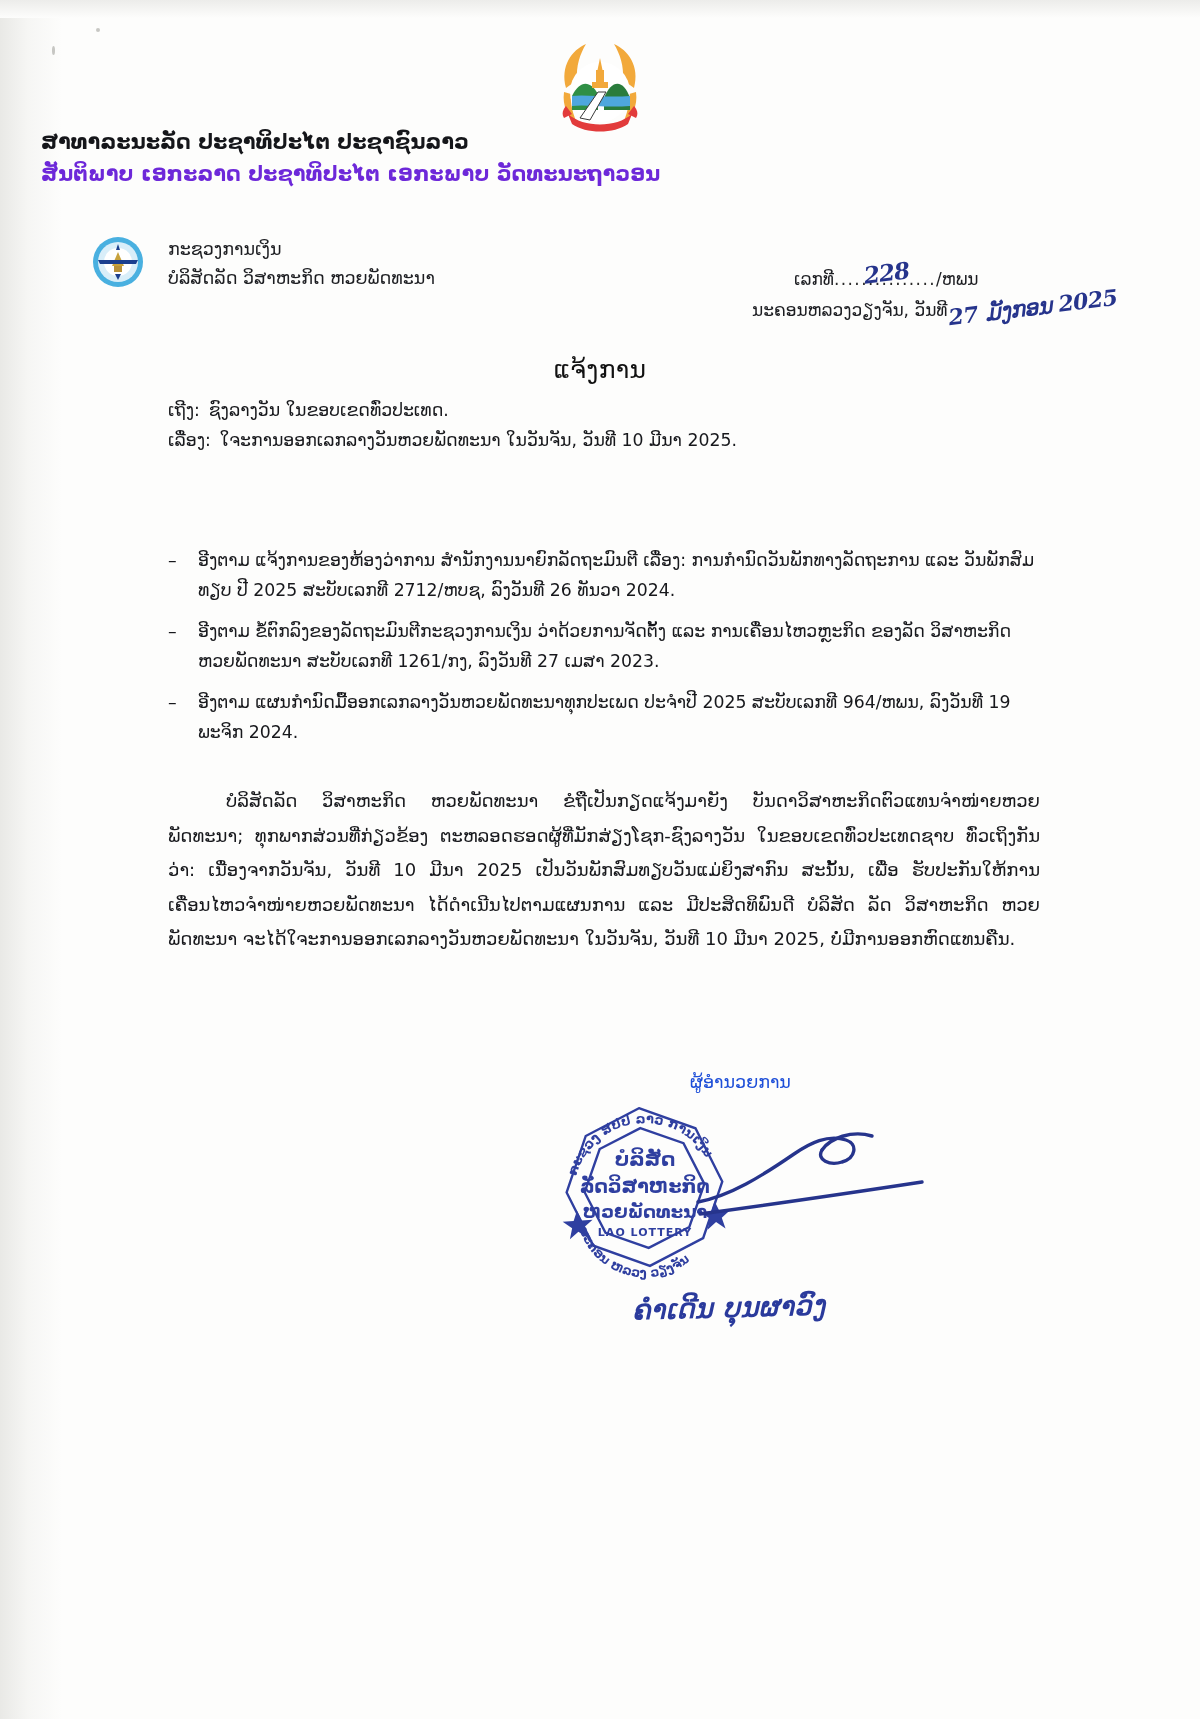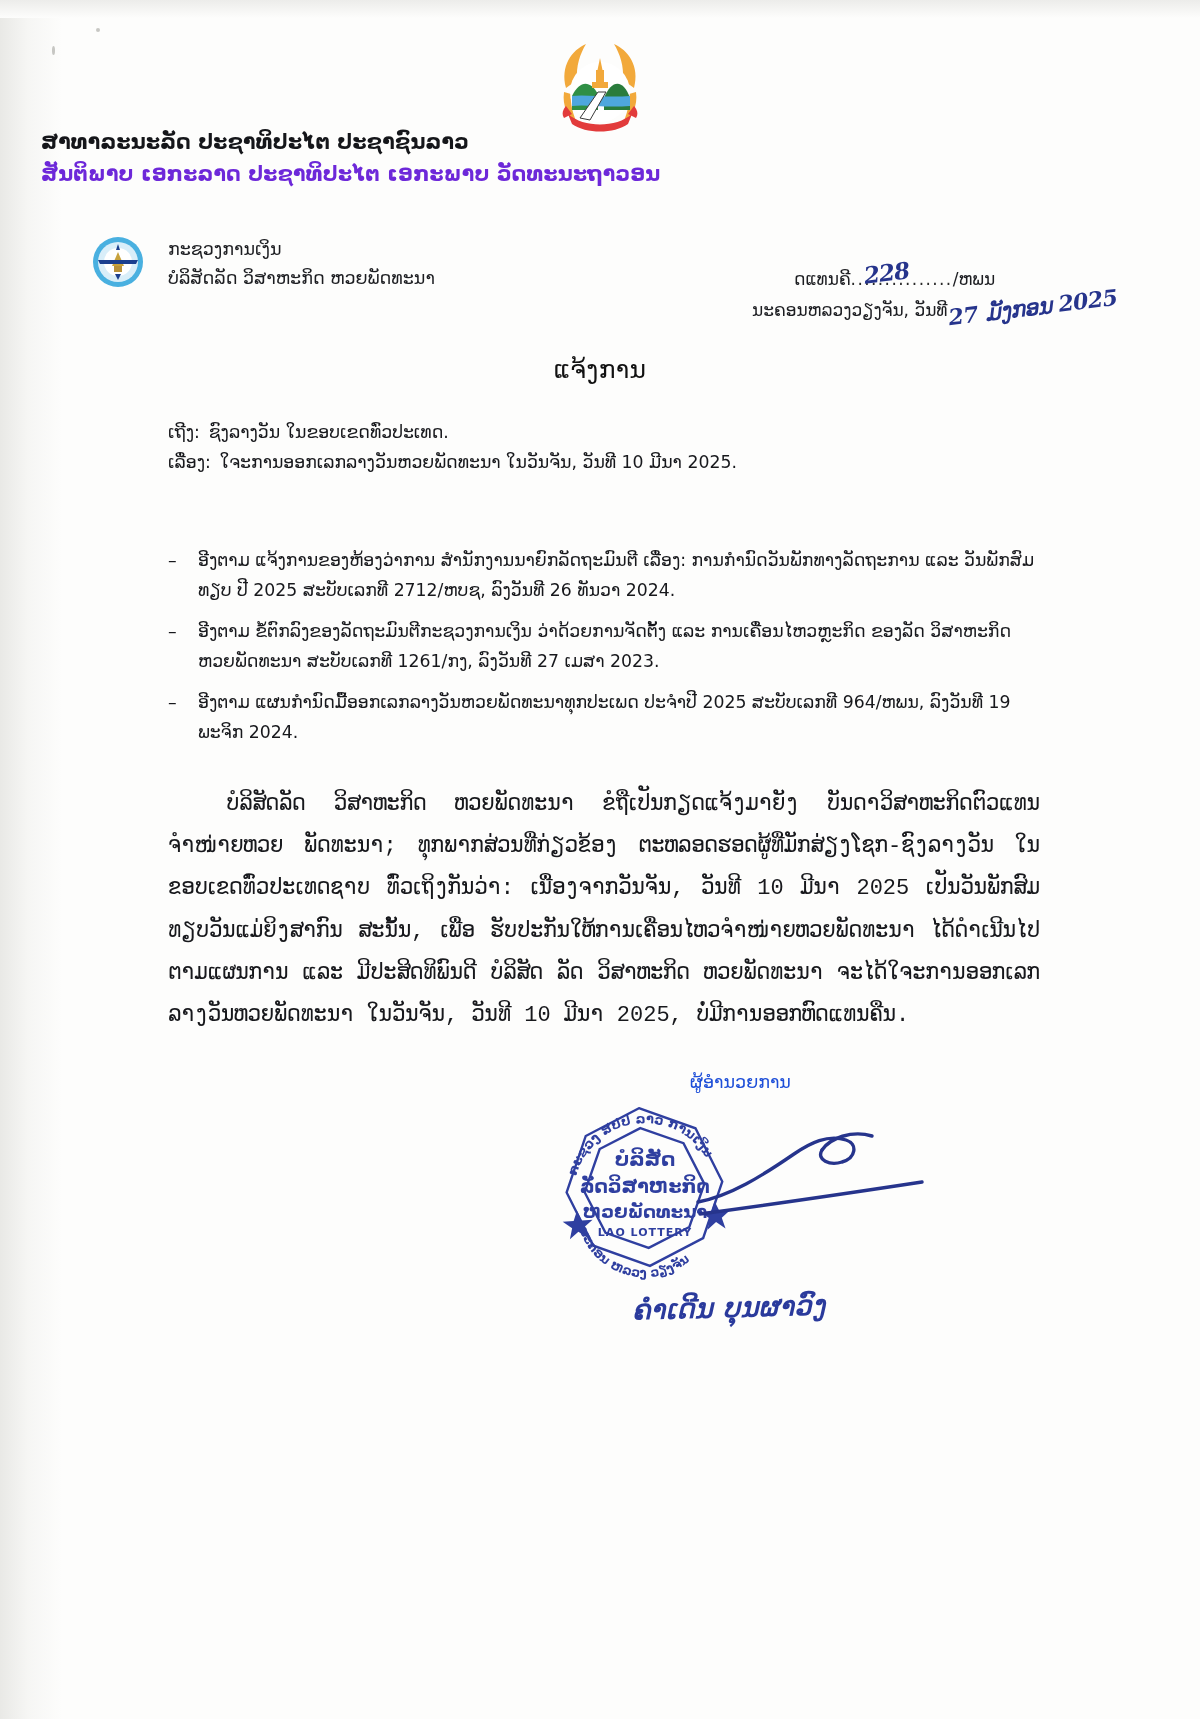--- a/index.html
+++ b/index.html
@@ -137,21 +137,21 @@
     font-size: 25px;
     font-weight: 400;
     color: #111;
     letter-spacing: .3px;
   }
 
   
   .subject-block {
     position: absolute;
     left: 168px;
-    top: 418px;
+    top: 396px;
     width: 866px;
   }
   .subj-row {
     display: flex;
     align-items: flex-start;
     font-size: 17.3px;
     line-height: 1.72;
     color: #17181c;
   }
   .subj-label {
@@ -186,27 +186,26 @@
   .ref-text { flex: 1 1 auto; }
 
   
   .body-block {
     position: absolute;
     left: 168px;
     top: 784px;
     width: 872px;
   }
   .para {
-    font-size: 22px;
+    font-size: 18px;
     line-height: 1.92;
     color: #17181c;
     text-align: justify;
     text-justify: inter-word;
     margin-bottom: 2px;
-    font-family: Liberation Mono, monospace;
   }
   .para .indent { display: inline-block; width: 58px; }
 
   
   .sign-label {
     position: absolute;
     left: 690px;
     top: 1072px;
     font-size: 17.5px;
     color: #1d4ed8;
@@ -299,21 +298,21 @@
       </svg>
     </div>
     <div class="letterhead-text">
       <div class="lh-line">ກະຊວງການເງິນ</div>
       <div class="lh-line">ບໍລິສັດລັດ ວິສາຫະກິດ ຫວຍພັດທະນາ</div>
     </div>
   </div>
 
   <div class="docmeta">
     <div class="docmeta-row num">
-      <span>ດແທນຄີ</span><span class="dots">...............</span><span>/ຫພນ</span>
+      <span>ເລກທີ</span><span class="dots">...............</span><span>/ຫພນ</span>
       <span class="hand hand-num">228</span>
     </div>
     <div class="docmeta-row">
       <span>ນະຄອນຫລວງວຽງຈັນ, ວັນທີ</span>
       <span class="hand hand-date">27 ມັງກອນ 2025</span>
     </div>
   </div>
 
   <div class="doc-title">ແຈ້ງການ</div>
 

